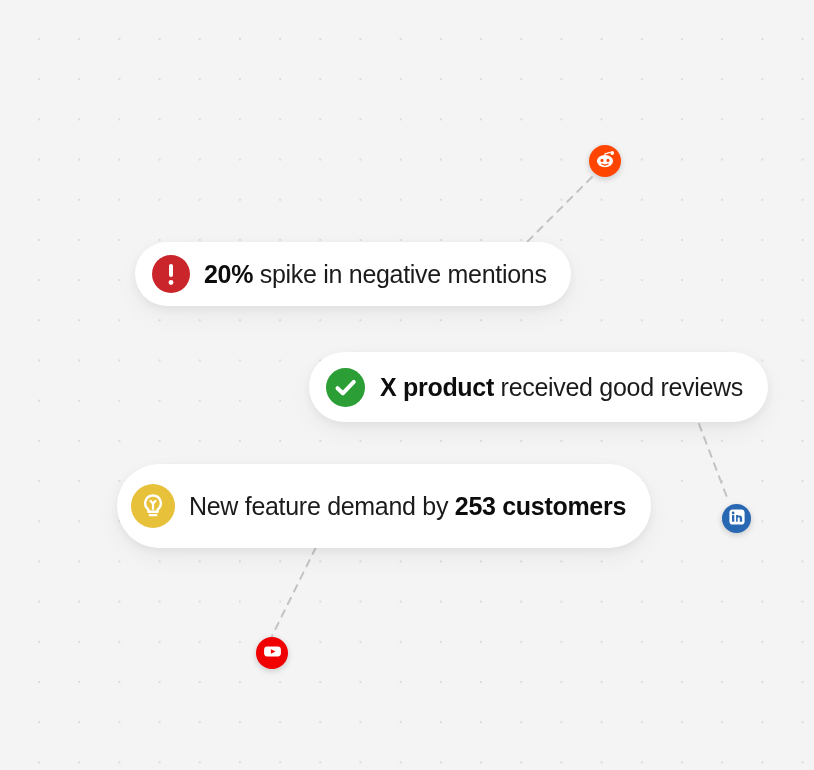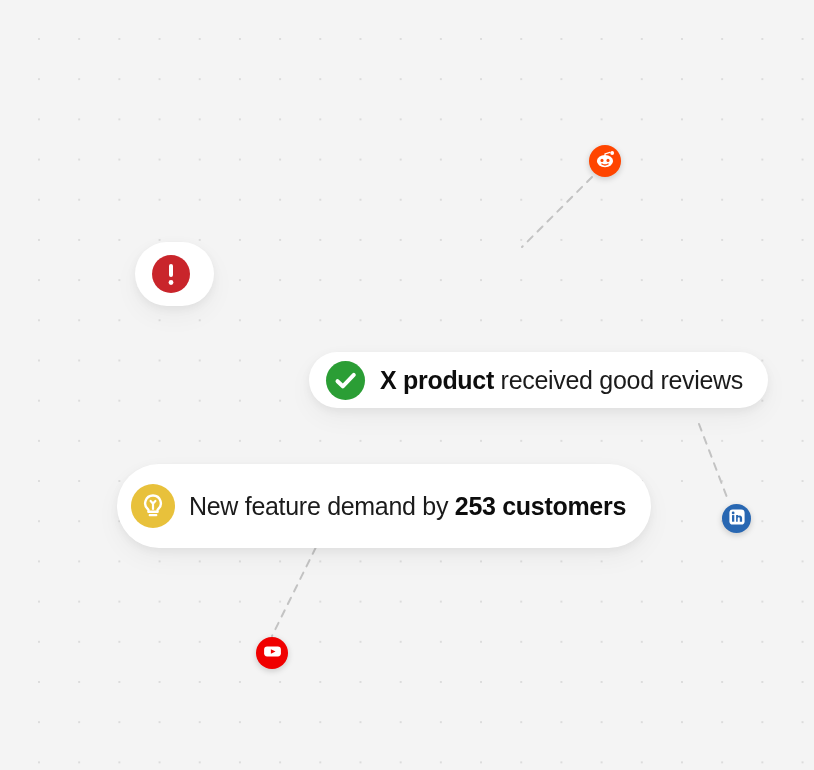--- a/index.html
+++ b/index.html
@@ -72,21 +72,21 @@
     top: 242px;
     height: 64px;
     padding: 0 24px 0 17px;
     gap: 14px;
   }
   #pill-negative-mentions .pill-icon { width: 38px; height: 38px; }
 
   #pill-good-reviews {
     left: 309px;
     top: 352px;
-    height: 56px;
+    height: 70px;
     padding: 0 25px 0 17px;
     gap: 15px;
   }
   #pill-good-reviews .pill-icon { width: 39px; height: 39px; }
 
   #pill-feature-demand {
     left: 117px;
     top: 464px;
     height: 84px;
     padding: 0 25px 0 14px;
@@ -135,20 +135,23 @@
     <line x1="699" y1="424" x2="728" y2="500" stroke="#c3c3c3" stroke-width="2" stroke-dasharray="7 7" stroke-linecap="round"></line>
     <line x1="322" y1="535" x2="272" y2="636" stroke="#c3c3c3" stroke-width="2" stroke-dasharray="7 7" stroke-linecap="round"></line>
   </svg>
 
   <div class="pill" id="pill-negative-mentions">
     <span class="pill-icon" style="background:#c9252b;">
       <svg width="38" height="38" viewBox="0 0 38 38" xmlns="http://www.w3.org/2000/svg">
         <rect x="17" y="9" width="4" height="13" rx="2" fill="#ffffff"></rect>
         <circle cx="19" cy="27.5" r="2.4" fill="#ffffff"></circle>
       </svg>
+    </span>
+    <span class="pill-text">
+      <b>20%</b><span> spike in negative mentions</span>
     </span>
   </div>
 
   <div class="pill" id="pill-good-reviews">
     <span class="pill-icon" style="background:#2b9e35;">
       <svg width="39" height="39" viewBox="0 0 39 39" xmlns="http://www.w3.org/2000/svg">
         <path d="M11.5 20.2 L16.8 25.3 L27.8 13.9" fill="none" stroke="#ffffff" stroke-width="4" stroke-linecap="round" stroke-linejoin="round"></path>
       </svg>
     </span>
     <span class="pill-text">

